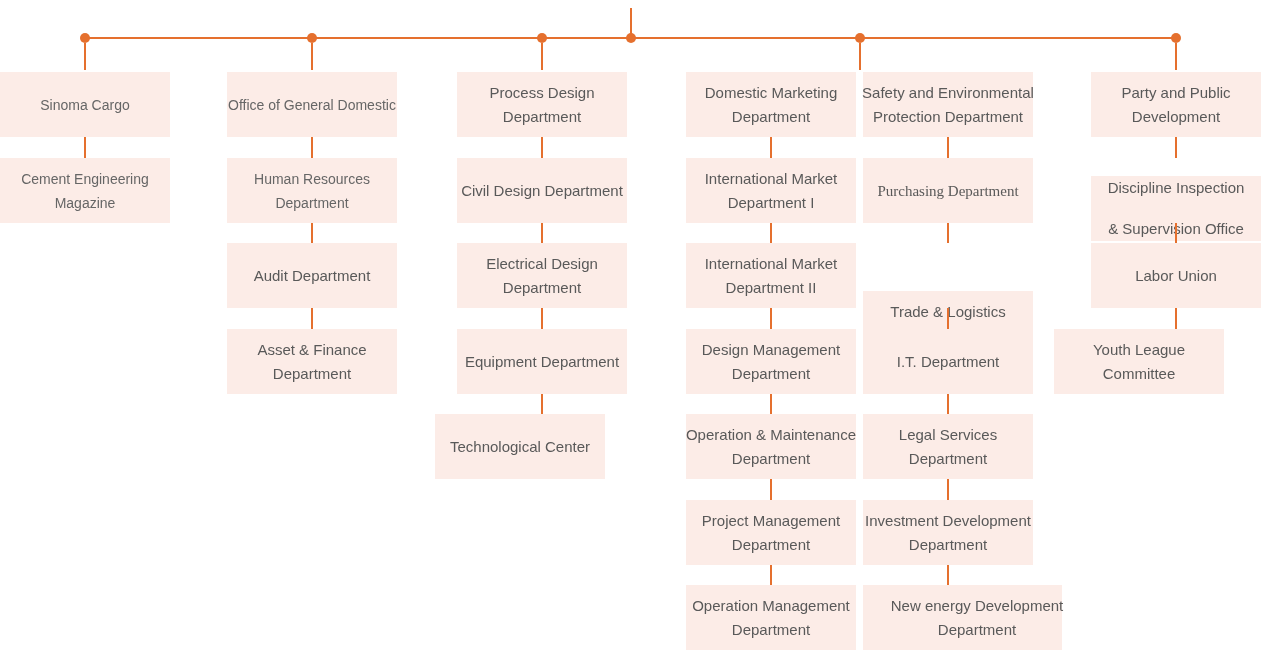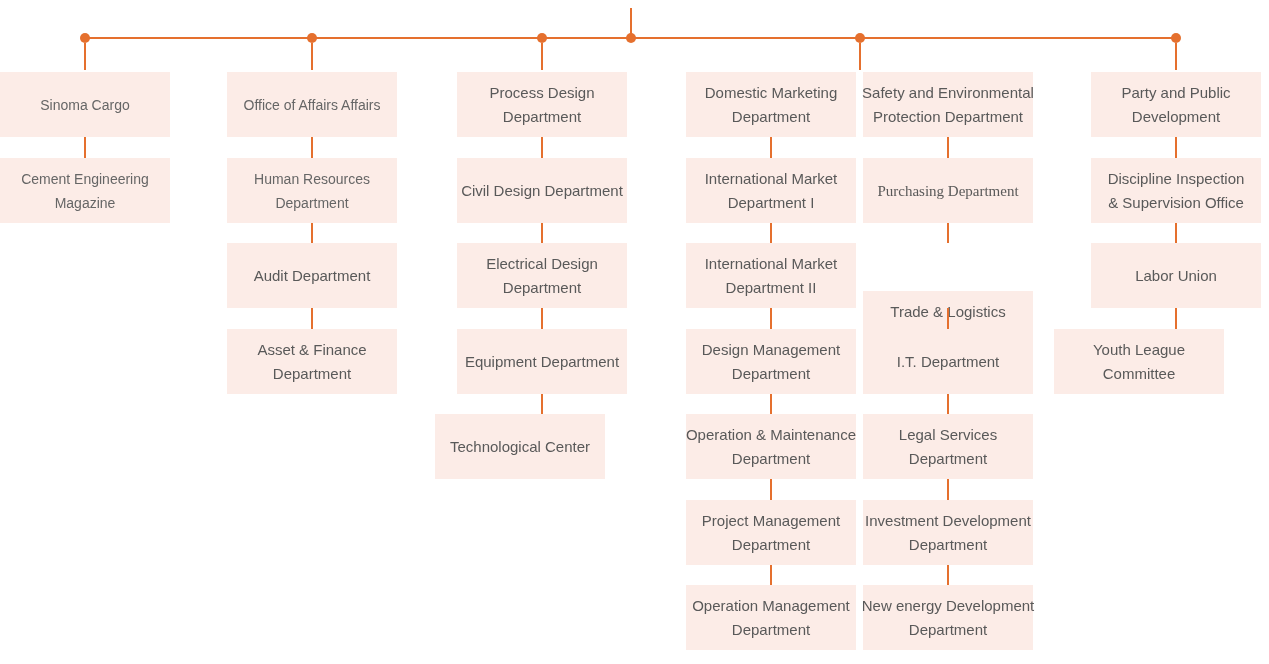--- a/index.html
+++ b/index.html
@@ -73,21 +73,21 @@
           <span class="line">Sinoma Cargo</span>
         </div>
         <div class="vline" style="left: 84px; top: 137px; height: 21px;"></div>
         <div class="org-box alt" style="left: 0px; top: 158px;">
           <span class="line">Cement Engineering</span>
           <span class="line">Magazine</span>
         </div>
       </div>
       <div class="">
         <div class="org-box alt" style="left: 227px; top: 72px;">
-          <span class="line">Office of Affairs Affairs</span>
+          <span class="line">Office of General Domestic</span>
         </div>
         <div class="vline" style="left: 311px; top: 137px; height: 21px;"></div>
         <div class="org-box alt" style="left: 227px; top: 158px;">
           <span class="line">Human Resources</span>
           <span class="line">Department</span>
         </div>
         <div class="vline" style="left: 311px; top: 223px; height: 20px;"></div>
         <div class="org-box" style="left: 227px; top: 243px;">
           <span class="line">Audit Department</span>
         </div>
@@ -178,32 +178,32 @@
         <div class="org-box" style="left: 863px; top: 414px;">
           <span class="line">Legal Services</span>
           <span class="line">Department</span>
         </div>
         <div class="vline" style="left: 947px; top: 479px; height: 21px;"></div>
         <div class="org-box" style="left: 863px; top: 500px;">
           <span class="line">Investment Development</span>
           <span class="line">Department</span>
         </div>
         <div class="vline" style="left: 947px; top: 565px; height: 20px;"></div>
-        <div class="org-box" style="left: 863px; top: 585px;">
+        <div class="org-box" style="left: 863px; top: 585px; padding-left: 29px;">
           <span class="line">New energy Development</span>
           <span class="line">Department</span>
         </div>
       </div>
       <div class="">
         <div class="org-box" style="left: 1091px; top: 72px;">
           <span class="line">Party and Public</span>
           <span class="line">Development</span>
         </div>
         <div class="vline" style="left: 1175px; top: 137px; height: 21px;"></div>
-        <div class="org-box" style="left: 1091px; top: 158px;">
+        <div class="org-box" style="left: 1091px; top: 176px; justify-content: space-between;">
           <span class="line">Discipline Inspection</span>
           <span class="line">&amp; Supervision Office</span>
         </div>
         <div class="vline" style="left: 1175px; top: 223px; height: 20px;"></div>
         <div class="org-box" style="left: 1091px; top: 243px;">
           <span class="line">Labor Union</span>
         </div>
         <div class="vline" style="left: 1175px; top: 308px; height: 21px;"></div>
         <div class="org-box" style="left: 1054px; top: 329px;">
           <span class="line">Youth League</span>

